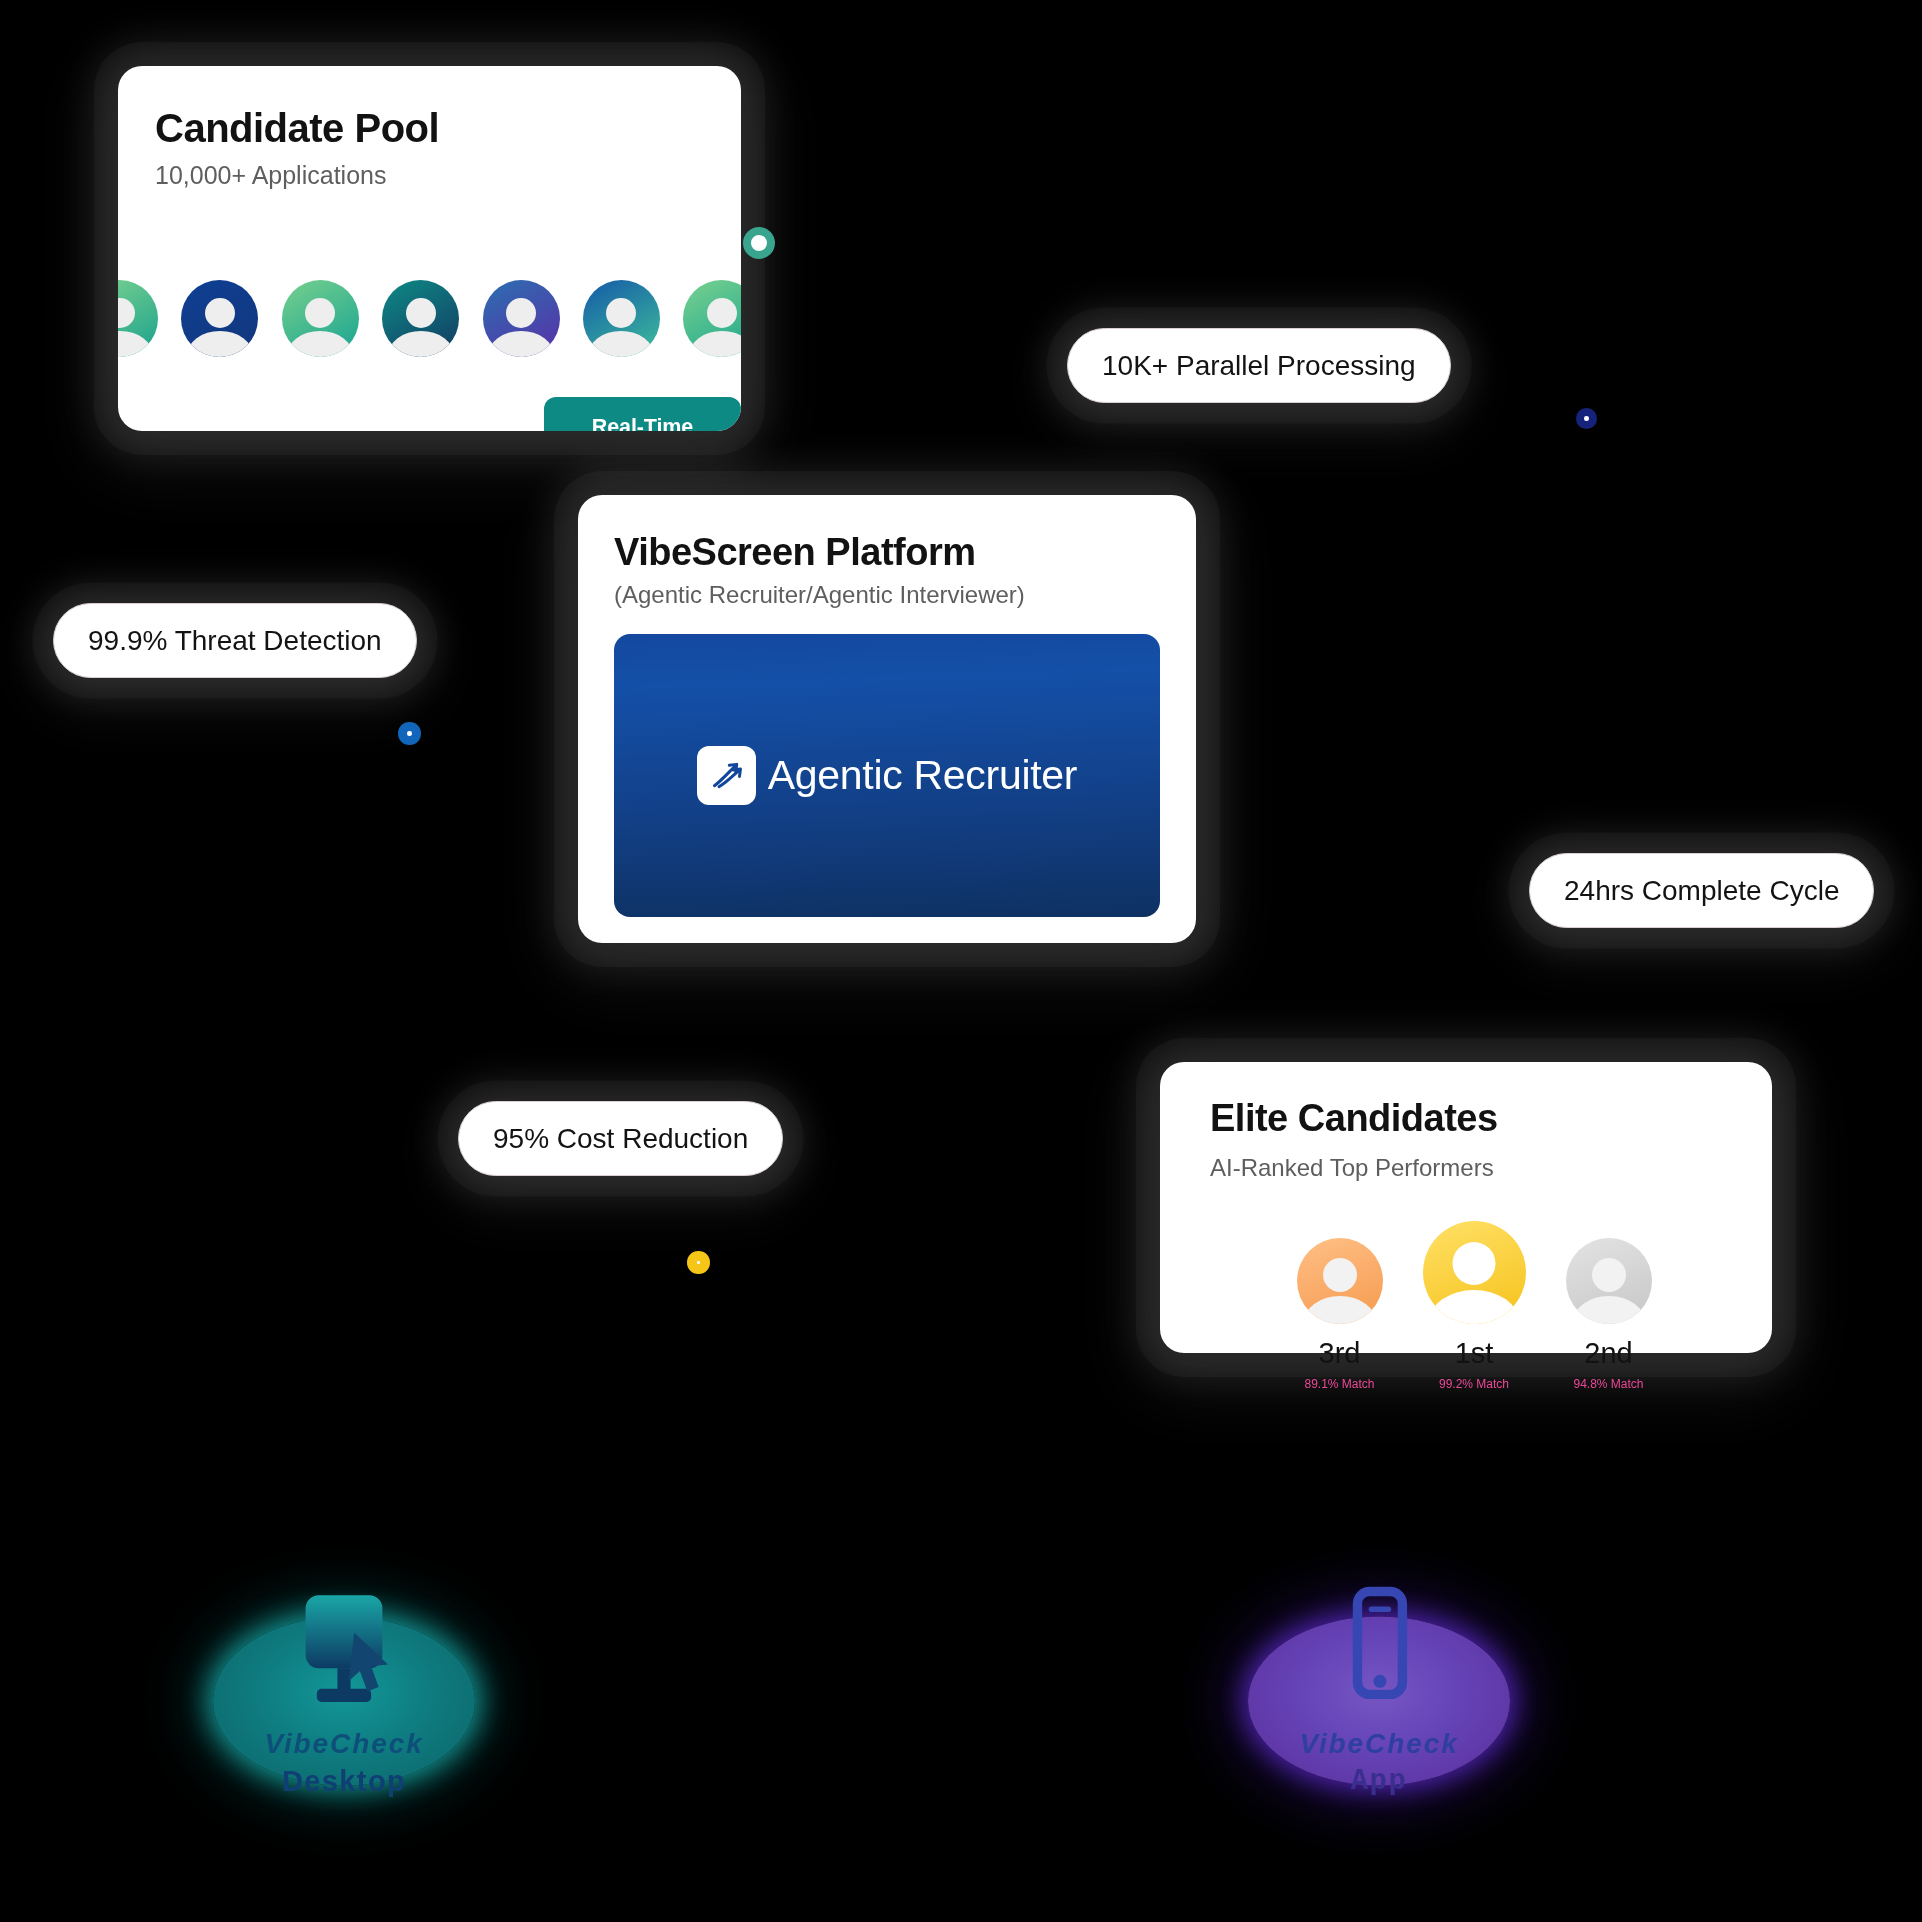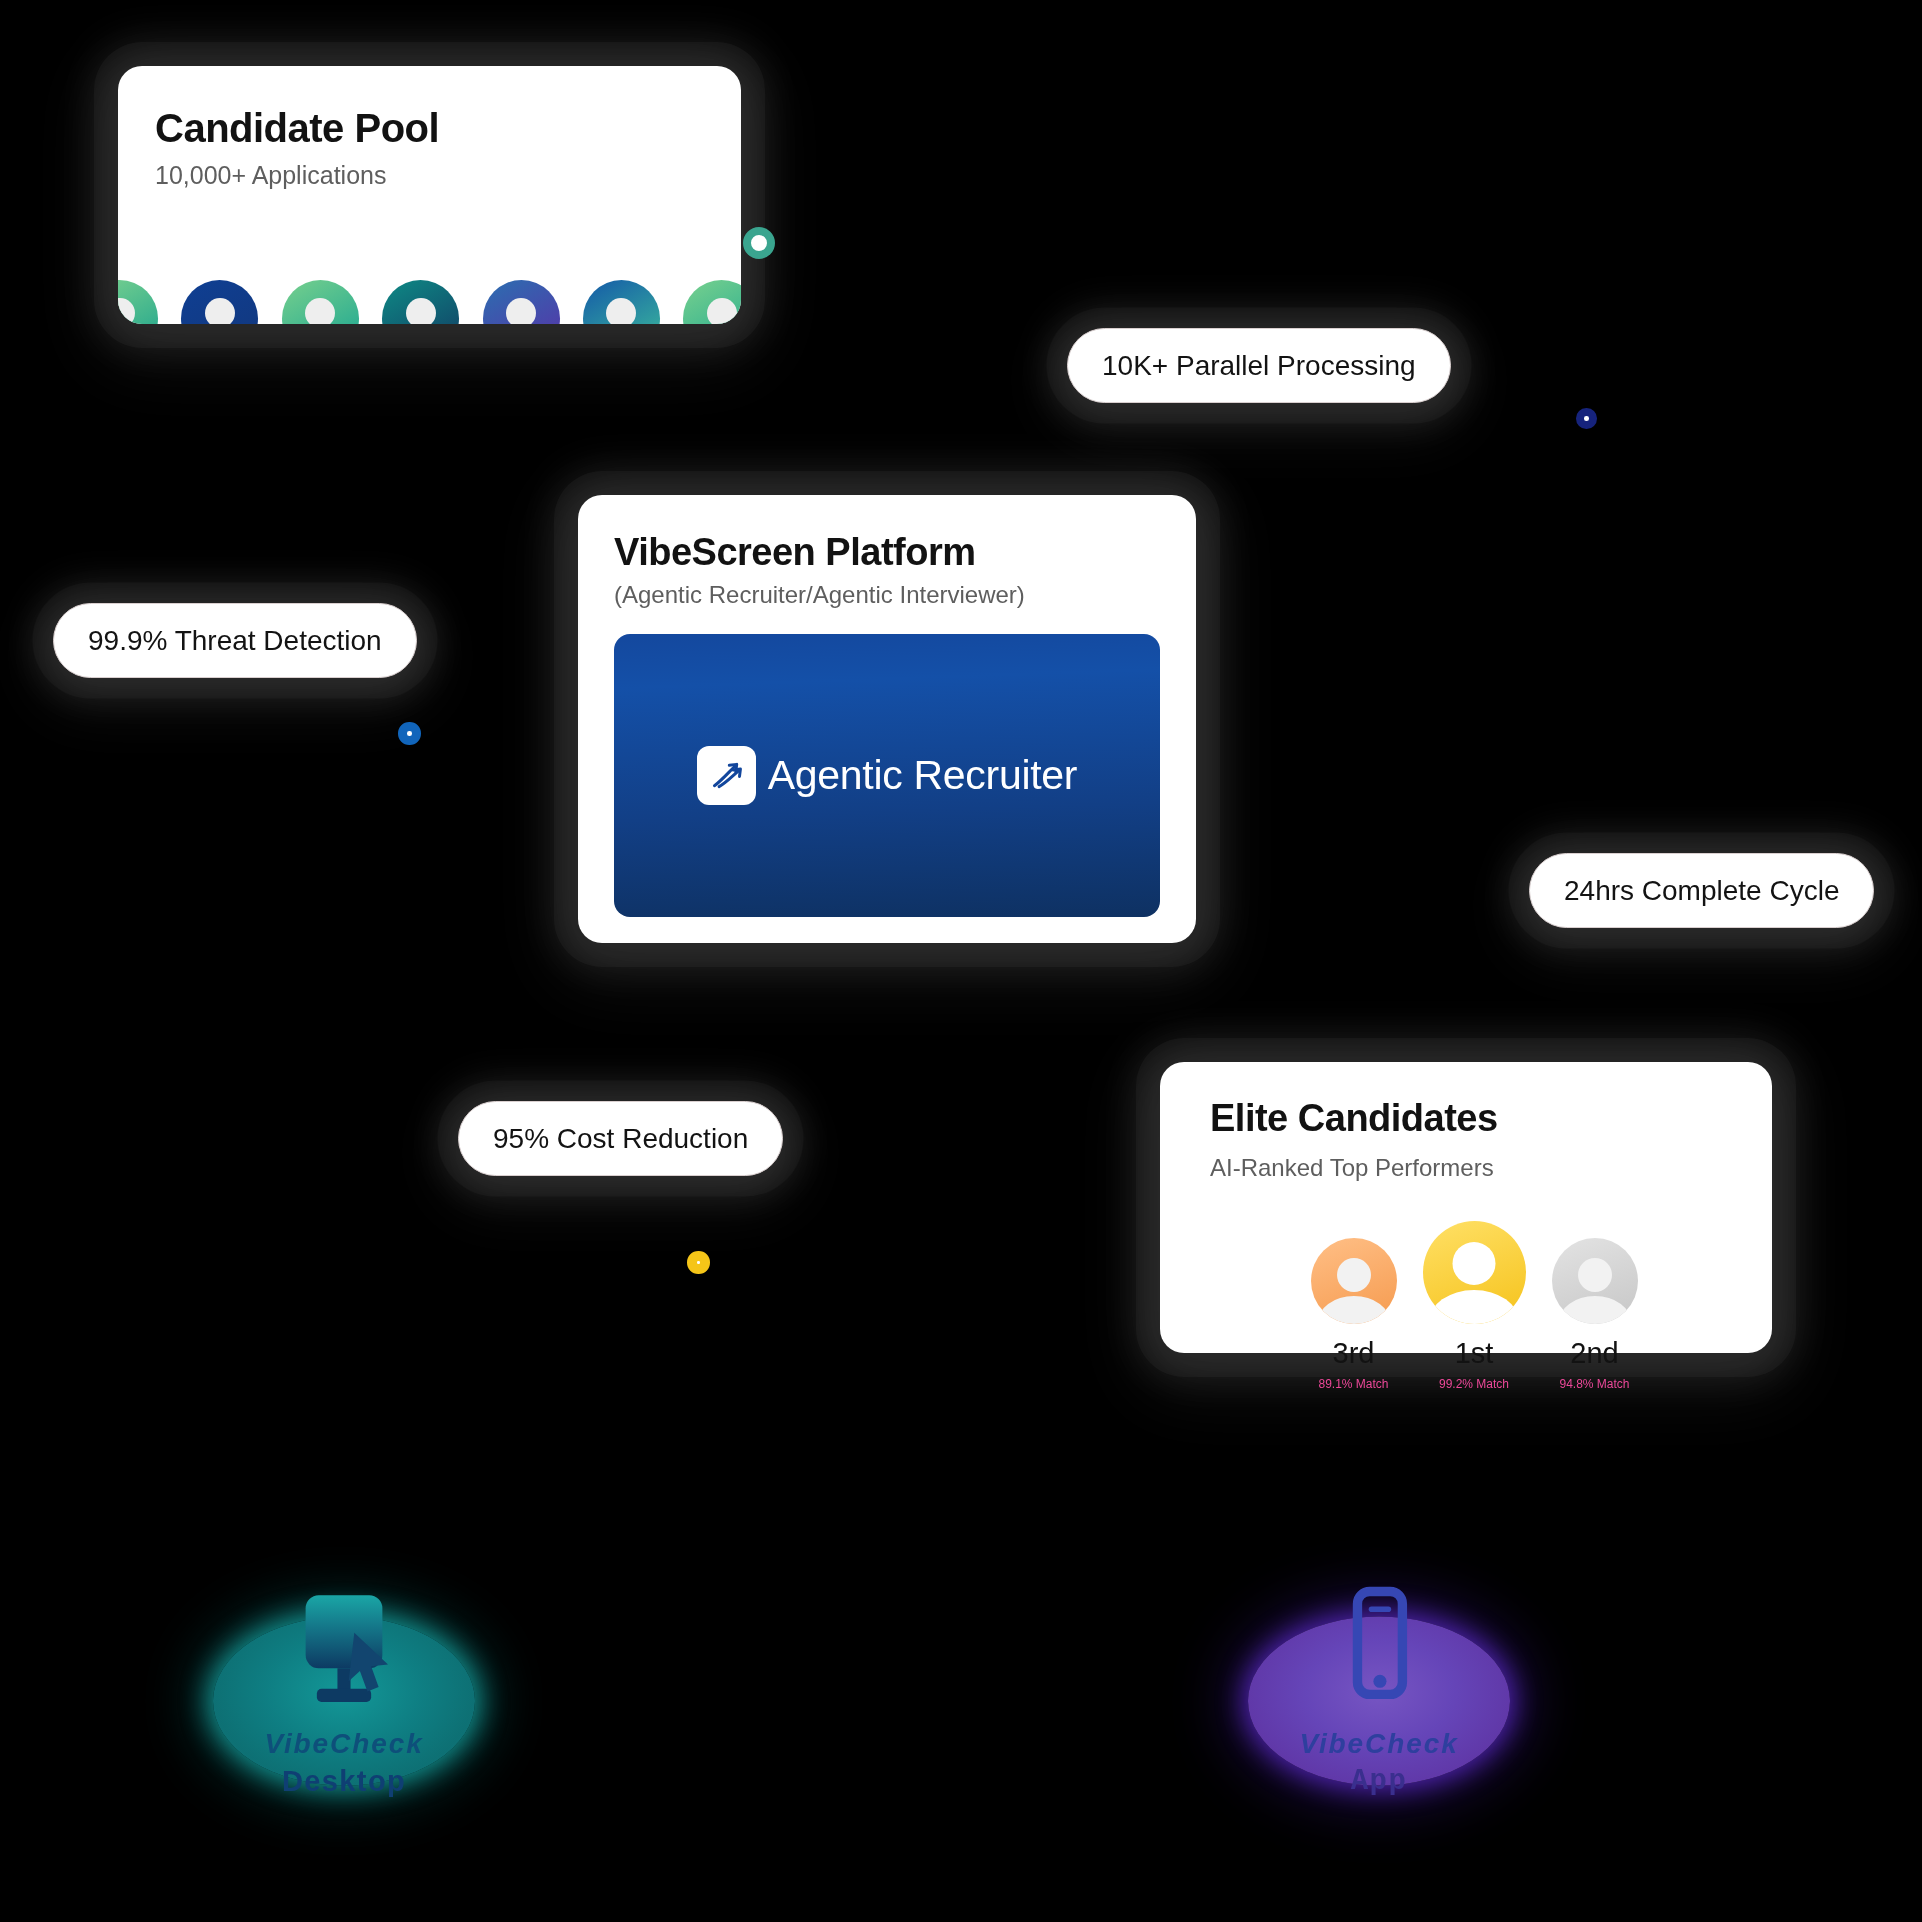--- a/index.html
+++ b/index.html
@@ -29,21 +29,21 @@
       0 0 0 24px rgba(255,255,255,0.035),
       0 0 43px 24px rgba(255,255,255,0.10),
       0 17px 66px 28px rgba(255,255,255,0.055);
   }
 
   
   #candidate-pool {
     left: 118px;
     top: 66px;
     width: 623px;
-    height: 258px;
+    height: 365px;
     padding: 41px 37px 0 37px;
     overflow: hidden;
   }
   .card-title {
     font-size: 40px;
     font-weight: 700;
     color: #121212;
     letter-spacing: -0.5px;
     line-height: 1.08;
   }
@@ -159,21 +159,21 @@
   #elite-sub {
     margin-top: 15px;
     font-size: 24px;
     color: #5e5e5e;
   }
   #podium {
     margin-top: 39px;
     display: flex;
     align-items: flex-end;
     justify-content: center;
-    gap: 26px;
+    gap: 40px;
   }
   .podium-item {
     display: flex;
     flex-direction: column;
     align-items: center;
   }
   .medal {
     position: relative;
     border-radius: 50%;
     overflow: hidden;

